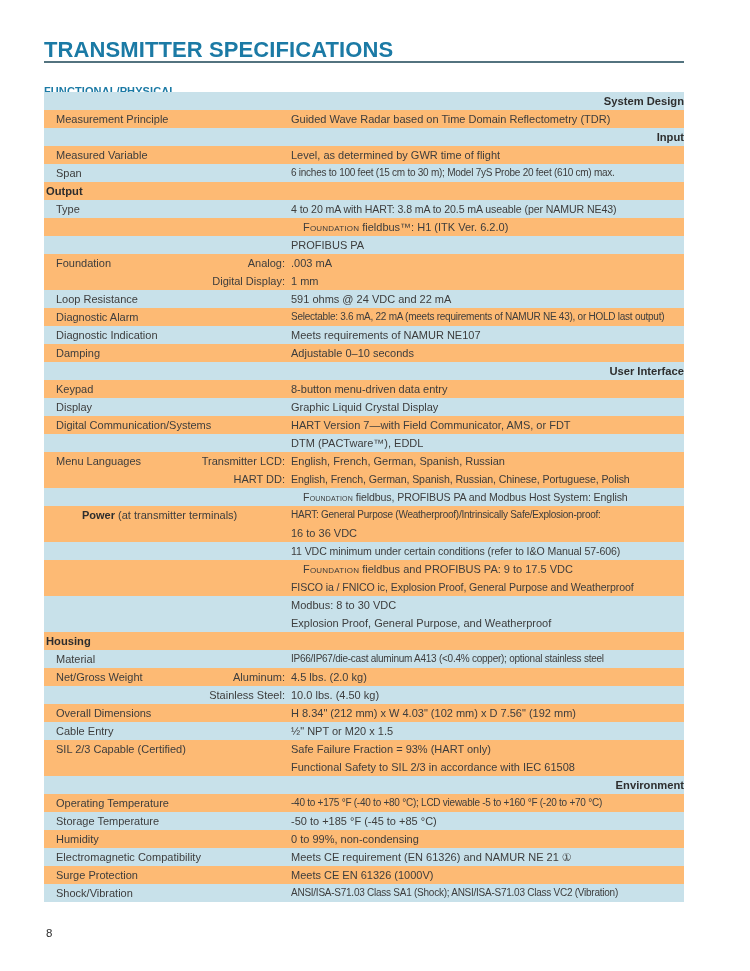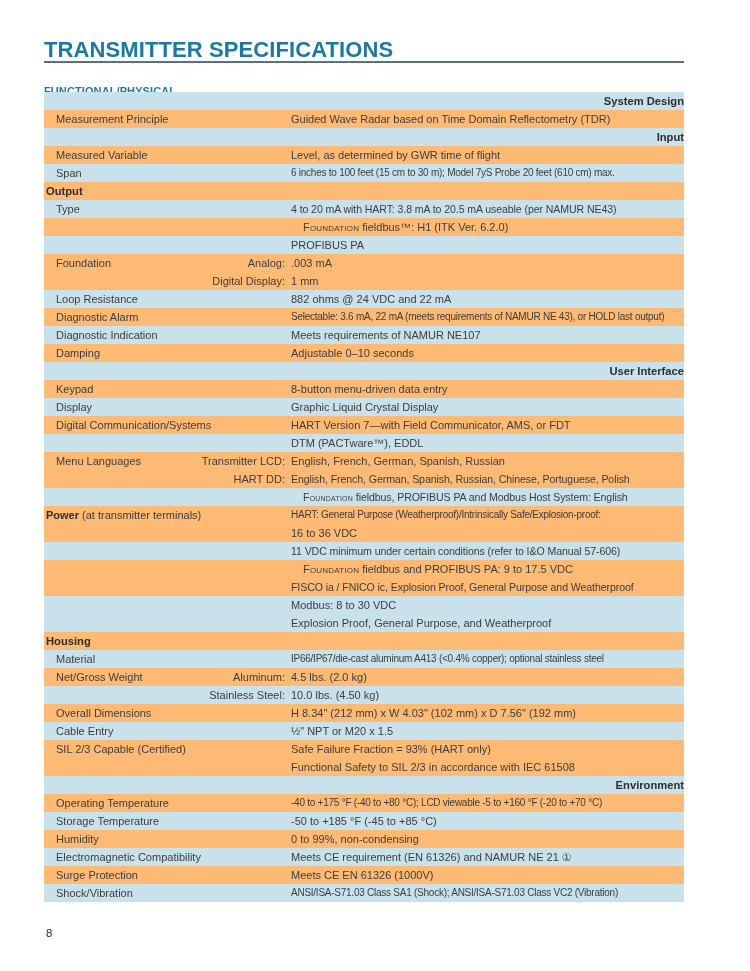--- a/index.html
+++ b/index.html
@@ -29,21 +29,21 @@
   .sec-label{
     font-size:11.2px;font-weight:bold;color:#2e2e2e;
     line-height:18px;height:18px;padding-left:2px;white-space:nowrap;
   }
   .cl{width:247px;flex:none;position:relative;}
   .main{
     position:absolute;left:12px;top:0;line-height:18px;
     font-size:11px;white-space:nowrap;color:#3d3d3d;
   }
   .main.flush{left:2px;}
-  .main b{color:#2e2e2e;}
+  .main b{color:#2e2e2e;margin-left:36px;}
   .subs{text-align:right;padding-right:6px;}
   .cr{flex:1;min-width:0;}
   .ln{line-height:18px;height:18px;font-size:11px;white-space:nowrap;color:#3d3d3d;}
   .ln.n2{font-size:10.6px;letter-spacing:-0.1px;}
   .ln.n1{font-size:10px;letter-spacing:-0.25px;}
   .sc{font-variant:small-caps;letter-spacing:0.2px;padding-left:12px;}
   .pageno{
     position:absolute;top:927px;left:46px;
     font-size:11.5px;color:#2e2e2e;
   }
@@ -142,21 +142,21 @@
       </div>
     </div>
     <div class="row blue">
       <div class="cl">
         <div class="main">Loop Resistance</div>
         <div class="subs">
           <div class="ln"></div>
         </div>
       </div>
       <div class="cr">
-        <div class="ln">882 ohms @ 24 VDC and 22 mA</div>
+        <div class="ln">591 ohms @ 24 VDC and 22 mA</div>
       </div>
     </div>
     <div class="row white">
       <div class="cl">
         <div class="main">Diagnostic Alarm</div>
         <div class="subs">
           <div class="ln"></div>
         </div>
       </div>
       <div class="cr">

